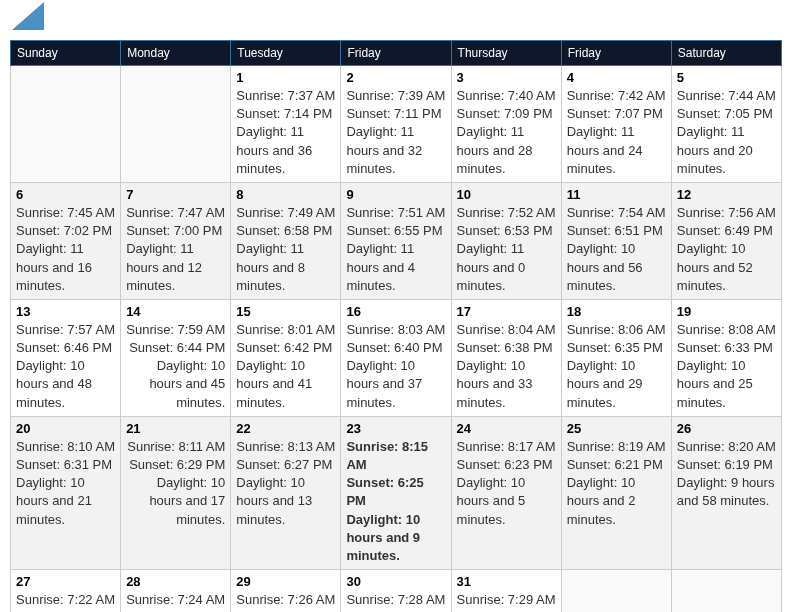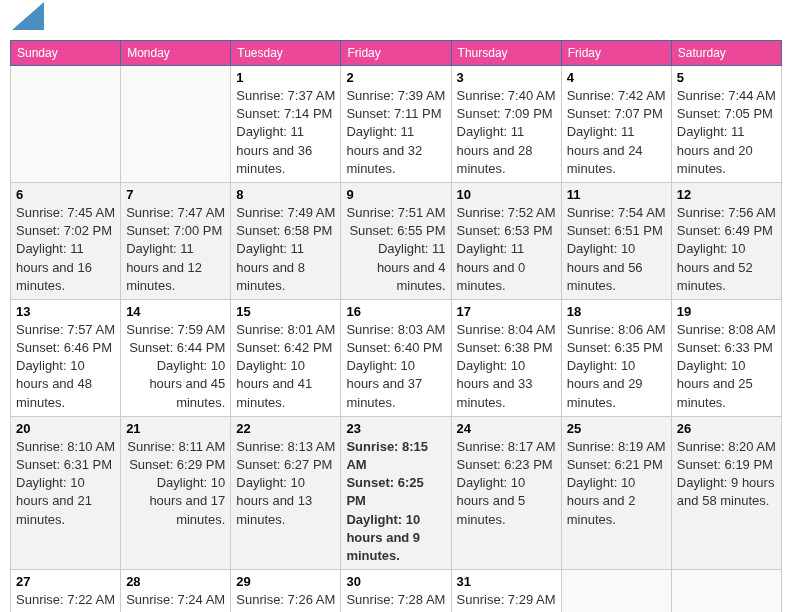--- a/index.html
+++ b/index.html
@@ -37,21 +37,21 @@
     .location {
       font-size: 16px;
       color: #444;
     }
     .calendar {
       width: 100%;
       border-collapse: collapse;
       font-size: 11px;
     }
     .calendar th {
-      background: #ec4899;
+      background: #0f172a;
       color: #fff;
       text-align: left;
       padding: 5px 6px;
       font-size: 12px;
       font-weight: normal;
       border: 1px solid #3a6fa1;
     }
     .calendar td {
       border: 1px solid #ccc;
       vertical-align: top;
@@ -155,21 +155,21 @@
 Daylight: 11 hours and 12 minutes.</div>
         </td>
         <td>
           <span class="day-num">8</span>
           <div class="cell-info" style="white-space: pre-line;">Sunrise: 7:49 AM
 Sunset: 6:58 PM
 Daylight: 11 hours and 8 minutes.</div>
         </td>
         <td>
           <span class="day-num">9</span>
-          <div class="cell-info" style="white-space: pre-line; text-align: right;">Sunrise: 7:51 AM
+          <div class="cell-info" style="white-space: pre-line;">Sunrise: 7:51 AM
 Sunset: 6:55 PM
 Daylight: 11 hours and 4 minutes.</div>
         </td>
         <td>
           <span class="day-num">10</span>
           <div class="cell-info" style="white-space: pre-line;">Sunrise: 7:52 AM
 Sunset: 6:53 PM
 Daylight: 11 hours and 0 minutes.</div>
         </td>
         <td>

